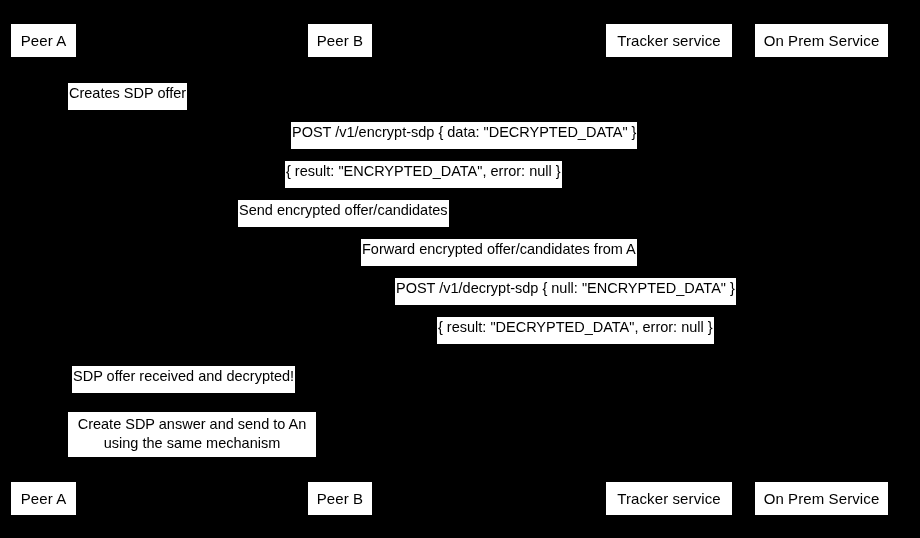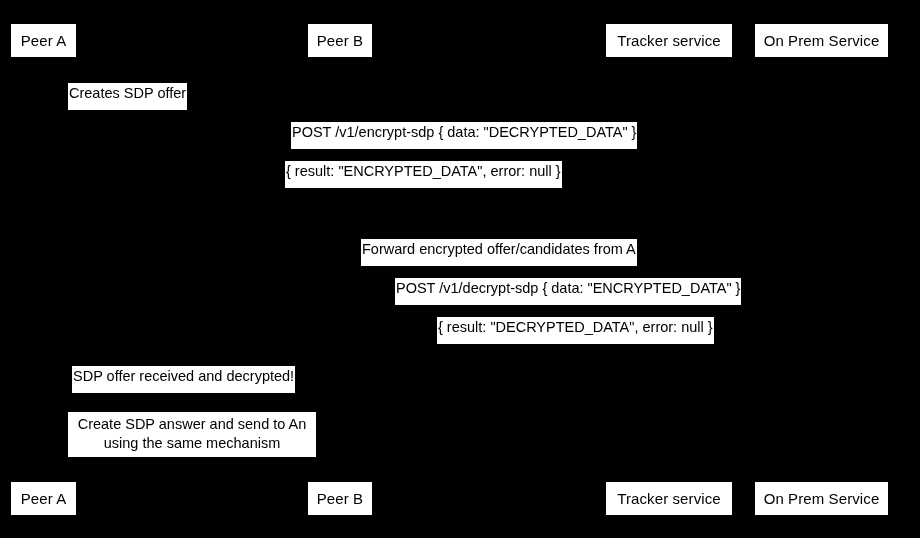--- a/index.html
+++ b/index.html
@@ -94,27 +94,30 @@
   </div>
 
   <div class="label" style="left:251px; top:122px;margin-left:40px;">
     <span>POST /v1/encrypt-sdp { data: "DECRYPTED_DATA" }</span>
   </div>
 
   <div class="label" style="left:285px; top:161px;">
     <span>{ result: "ENCRYPTED_DATA", error: null }</span>
   </div>
 
+  <div class="label" style="left:238px; top:200px;">
+    <span>Send encrypted offer/candidates</span>
+  </div>
 
   <div class="label" style="left:349px; top:239px;margin-left:12px;">
     <span>Forward encrypted offer/candidates from A</span>
   </div>
 
   <div class="label" style="left:395px; top:278px;">
-    <span>POST /v1/decrypt-sdp { data: "ENCRYPTED_DATA" }</span>
+    <span>POST /v1/decrypt-sdp { null: "ENCRYPTED_DATA" }</span>
   </div>
 
   <div class="label" style="left:437px; top:317px;">
     <span>{ result: "DECRYPTED_DATA", error: null }</span>
   </div>
 
   <div class="label multiline" style="left:68px; top:412px; width:248px;">
     <span>Create SDP answer and send to An using the same mechanism</span>
   </div>
 

